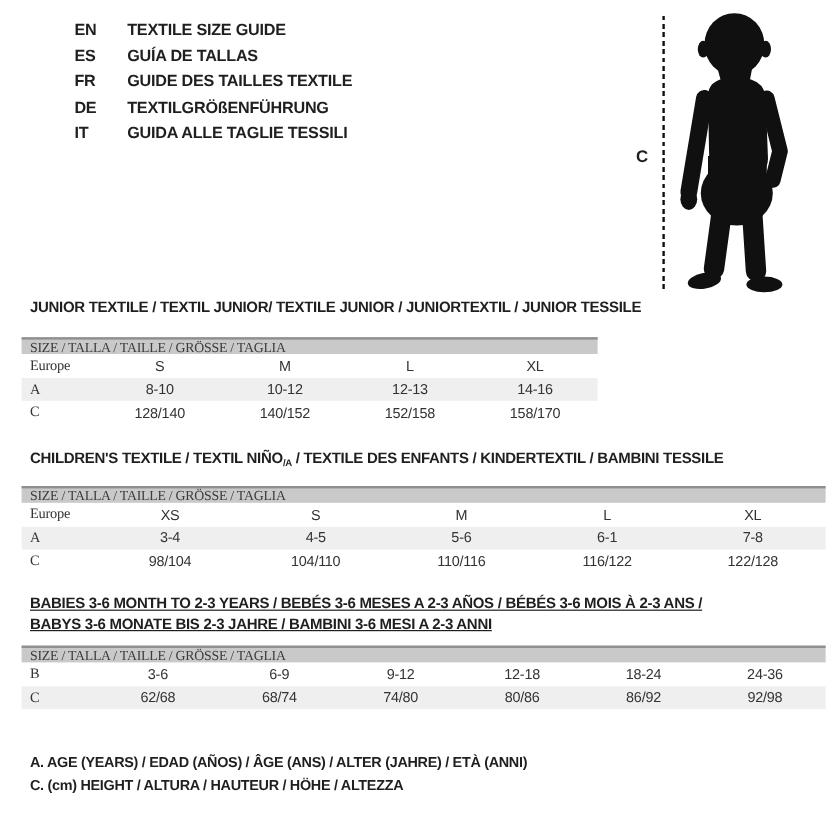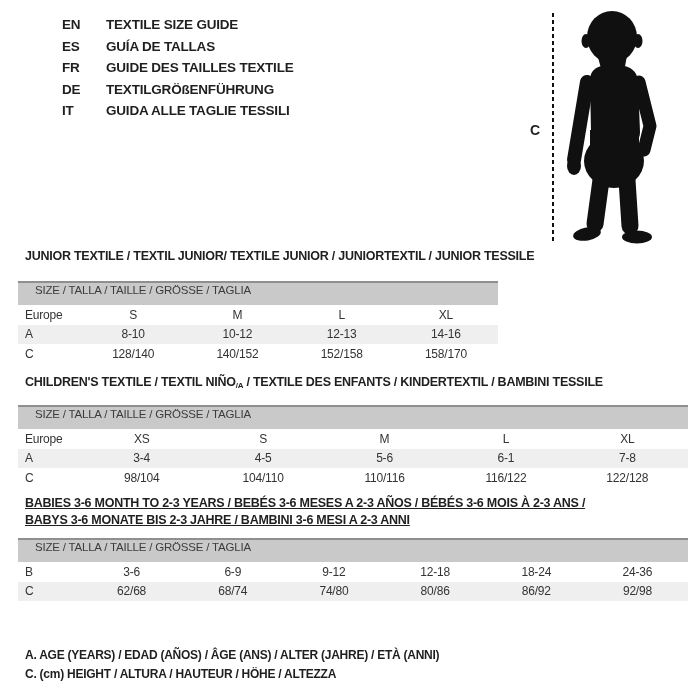--- a/index.html
+++ b/index.html
@@ -33,29 +33,29 @@
   .s3{top:495px;width:670px;}
   .section-title{
     font-weight:700;font-size:12.5px;letter-spacing:-0.25px;line-height:14px;padding-left:7px;white-space:nowrap;
   }
   .s3 .section-title{line-height:17px;text-decoration:underline;}
   .section-title .sub{font-size:8px;position:relative;top:2px;}
   .s1 .size-table{margin-top:18px;}
   .s2 .size-table{margin-top:14px;}
   .s3 .size-table{margin-top:9px;}
   .size-bar{
-    height:24px;background:var(--header-bar);border-top:2px solid var(--header-bar-border);
-    font-size:11.5px;color:#3c3c3c;line-height:14px;padding-left:17px;letter-spacing:-0.2px;
+    height:14px;background:var(--header-bar);border-top:2px solid var(--header-bar-border);
+    font-size:11.5px;color:#3c3c3c;line-height:14px;padding-left:7px;letter-spacing:-0.2px;font-family:Liberation Serif, serif;
   }
   .trow{display:flex;height:19.5px;align-items:center;font-size:12px;color:#333;letter-spacing:-0.2px;}
   .trow.shaded{background:var(--row-shaded);}
-  .tlabel{width:63px;padding-left:7px;}
+  .tlabel{width:63px;padding-left:7px;font-family:Liberation Serif, serif;}
   .tcell{flex:1;text-align:center;}
   
-  .footnotes{position:absolute;left:25px;top:626px;font-weight:700;font-size:12px;letter-spacing:-0.25px;line-height:18.5px;white-space:nowrap;margin-top:20px;}
+  .footnotes{position:absolute;left:25px;top:626px;font-weight:700;font-size:12px;letter-spacing:-0.25px;line-height:18.5px;white-space:nowrap;}
 </style>
 </head>
 <body>
 
 <div class="page">
 
   <div class="lang-block">
     <div class="lang-row">
       <span class="lang-code">EN</span>
       <span>TEXTILE SIZE GUIDE</span>

